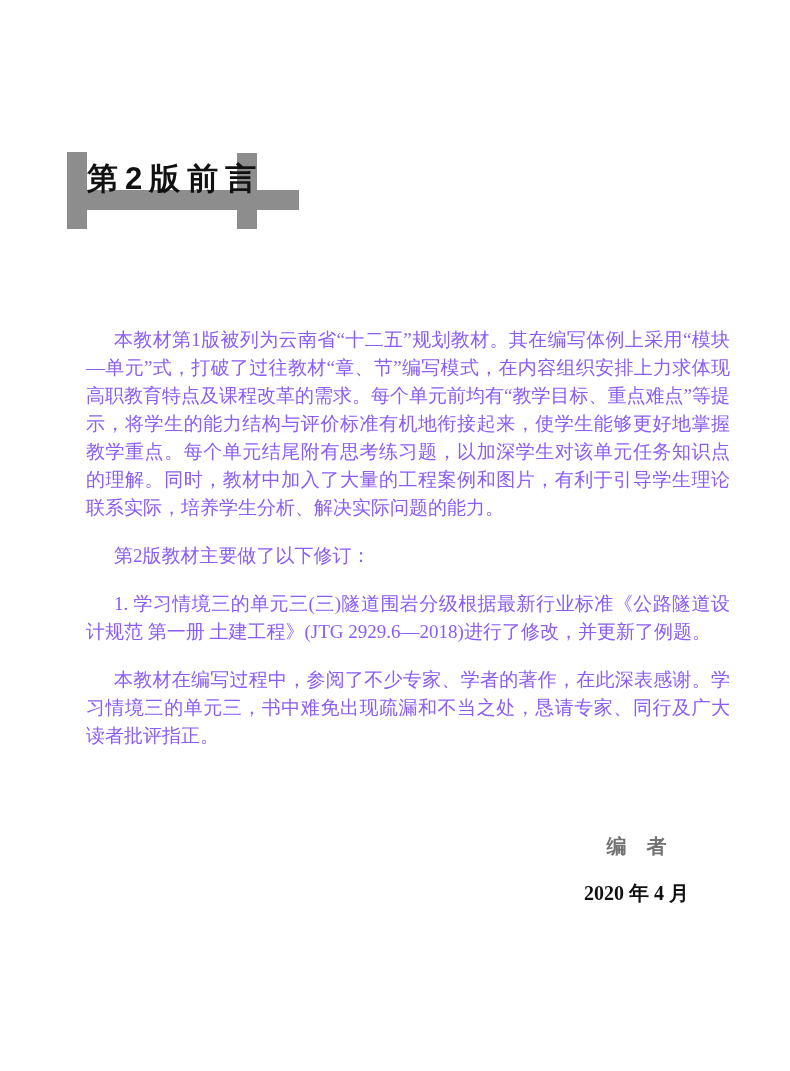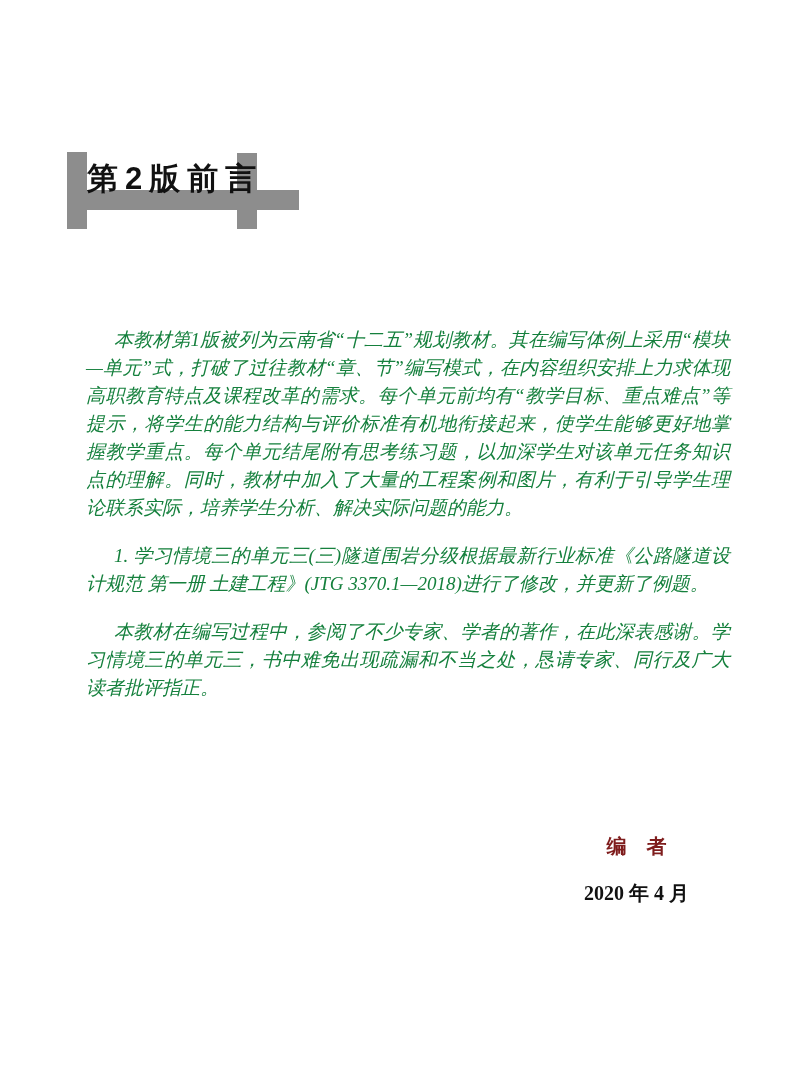--- a/index.html
+++ b/index.html
@@ -42,39 +42,38 @@
     white-space: nowrap;
   }
   
   .body-text {
     position: absolute;
     left: 56px; top: 296px;
     width: 684px;
     font-size: 19px;
     line-height: 28px;
     text-align: justify;
-    color: #15803d;
-    font-style: italic;
+    color: #8b5cf6;
   }
   .body-text p {
     text-indent: 28px;
     margin: 0;
   }
   
   .signature {
     position: absolute;
     top: 803px;
     right: 91px;
     text-align: center;
   }
   .signature .sig-name {
     font-weight: bold;
     font-size: 20px;
     line-height: 27px;
-    color: #7f1d1d;
+    color: #737373;
     white-space: nowrap;
   }
   .signature .sig-date {
     font-weight: bold;
     font-size: 20px;
     line-height: 26px;
     color: #111111;
     white-space: nowrap;
     text-align: right;
   }
@@ -86,21 +85,22 @@
 
   <div class="title-block">
     <div class="rule-v-left"></div>
     <div class="rule-h"></div>
     <div class="rule-v-right"></div>
     <div class="page-title">第2版前言</div>
   </div>
 
   <div class="body-text">
     <p>本教材第1版被列为云南省“十二五”规划教材。其在编写体例上采用“模块—单元”式，打破了过往教材“章、节”编写模式，在内容组织安排上力求体现高职教育特点及课程改革的需求。每个单元前均有“教学目标、重点难点”等提示，将学生的能力结构与评价标准有机地衔接起来，使学生能够更好地掌握教学重点。每个单元结尾附有思考练习题，以加深学生对该单元任务知识点的理解。同时，教材中加入了大量的工程案例和图片，有利于引导学生理论联系实际，培养学生分析、解决实际问题的能力。</p>
-    <p>1. 学习情境三的单元三(三)隧道围岩分级根据最新行业标准《公路隧道设计规范 第一册 土建工程》(JTG 3370.1—2018)进行了修改，并更新了例题。</p>
+    <p>第2版教材主要做了以下修订：</p>
+    <p>1. 学习情境三的单元三(三)隧道围岩分级根据最新行业标准《公路隧道设计规范 第一册 土建工程》(JTG 2929.6—2018)进行了修改，并更新了例题。</p>
     <p>本教材在编写过程中，参阅了不少专家、学者的著作，在此深表感谢。学习情境三的单元三，书中难免出现疏漏和不当之处，恳请专家、同行及广大读者批评指正。</p>
   </div>
 
   <div class="signature">
     <div class="sig-name">编　者</div>
     <div class="sig-date">2020 年 4 月</div>
   </div>
 
 </div>
 

